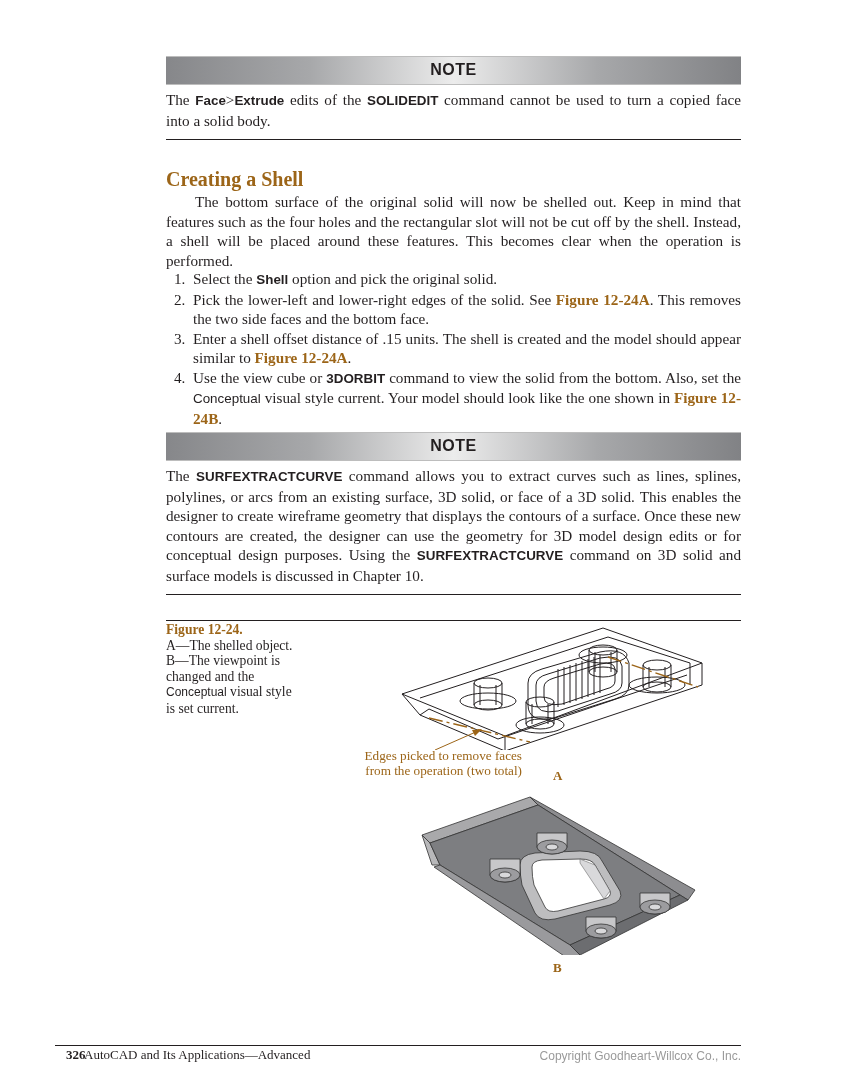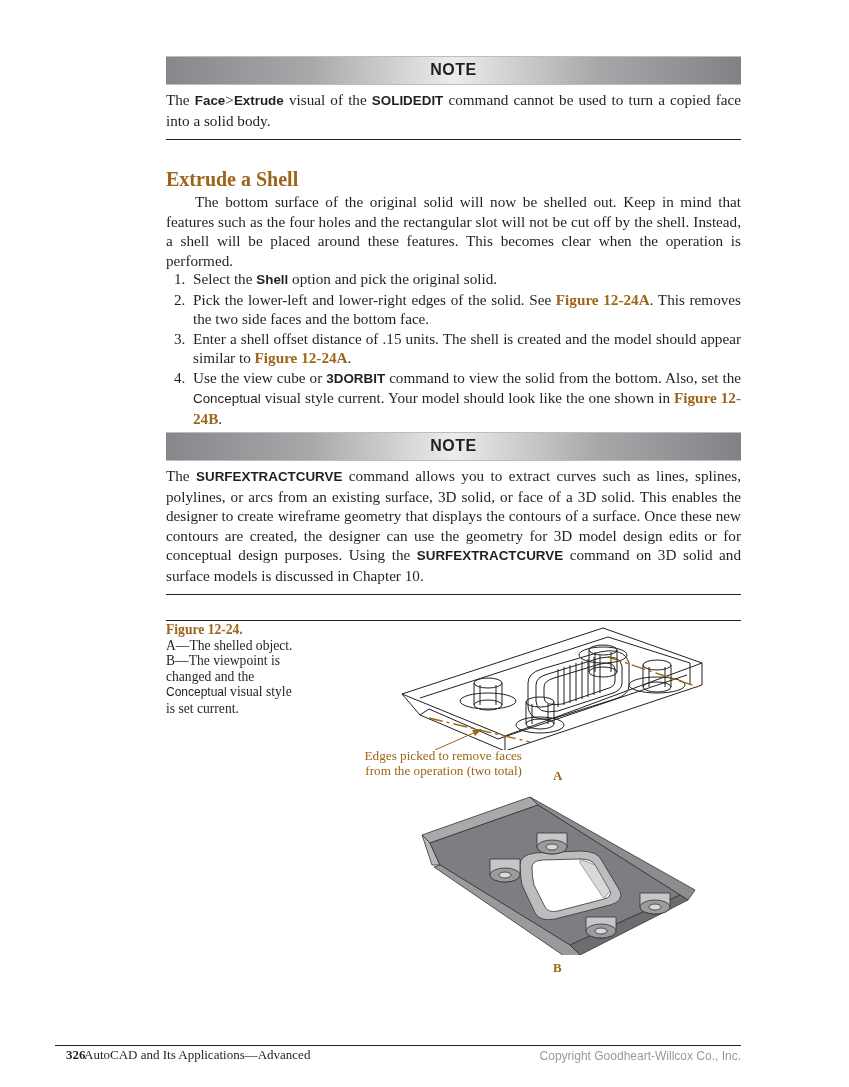--- a/index.html
+++ b/index.html
@@ -54,24 +54,24 @@
 </style>
 </head>
 <body>
 
 <div class="page">
 
   <div class="note" style="top:56px;">
     <div class="note-bar">
       <div class="note-title">NOTE</div>
     </div>
-    <div class="note-body"><span>The </span><span class="cmd">Face</span><span>&gt;</span><span class="cmd">Extrude</span><span> visual of the </span><span class="cmd">SOLIDEDIT</span><span> command cannot be used to turn a copied face into a solid body.</span></div>
+    <div class="note-body"><span>The </span><span class="cmd">Face</span><span>&gt;</span><span class="cmd">Extrude</span><span> edits of the </span><span class="cmd">SOLIDEDIT</span><span> command cannot be used to turn a copied face into a solid body.</span></div>
   </div>
 
-  <div class="section-heading">Extrude a Shell</div>
+  <div class="section-heading">Creating a Shell</div>
 
   <div class="para"><span class="indent"></span><span>The bottom surface of the original solid will now be shelled out. Keep in mind that features such as the four holes and the rectangular slot will not be cut off by the shell. Instead, a shell will be placed around these features. This becomes clear when the operation is performed.</span></div>
 
   <ol class="steps">
     <li>
       <span class="num">1.</span><span>Select the </span><span class="cmd">Shell</span><span> option and pick the original solid.</span>
     </li>
     <li>
       <span class="num">2.</span><span>Pick the lower-left and lower-right edges of the solid. See </span><span class="figref">Figure 12-24A</span><span>. This removes the two side faces and the bottom face.</span>
     </li>

